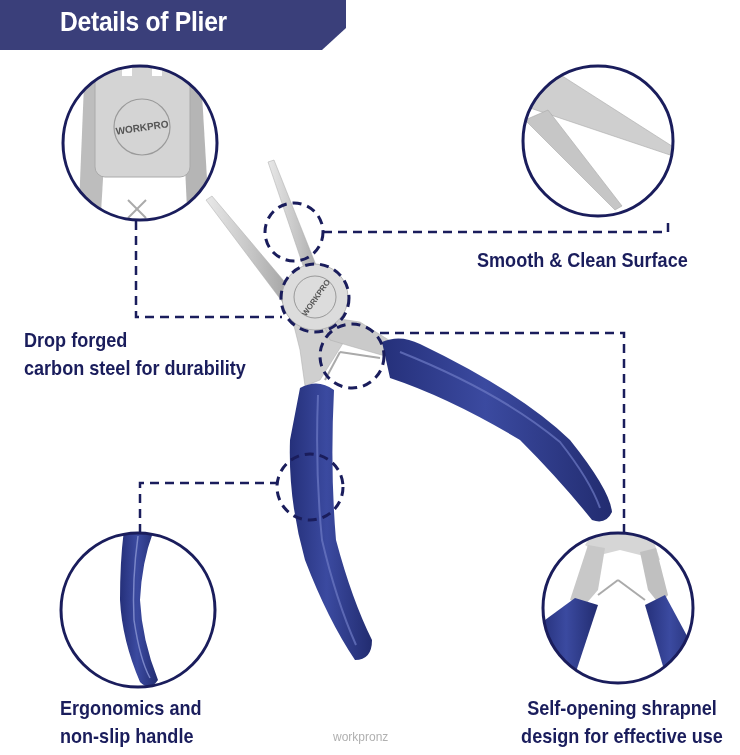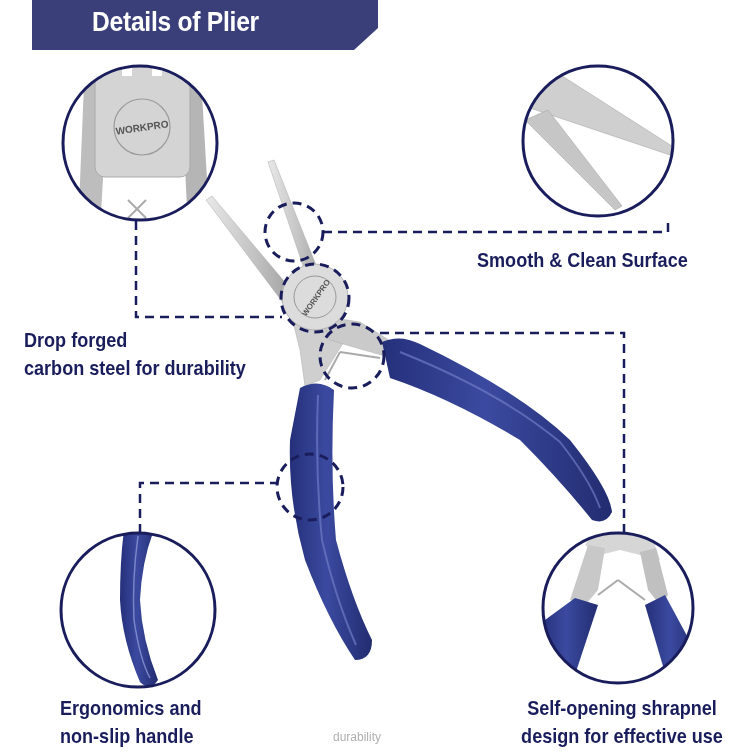--- a/index.html
+++ b/index.html
@@ -1,17 +1,17 @@
 <!DOCTYPE html>
 <html><head>
 <meta charset="utf-8">
 <style>
   html,body{margin:0;padding:0;background:#fff;}
   body{width:740px;height:755px;position:relative;overflow:hidden;font-family:"Liberation Sans","DejaVu Sans",sans-serif;}
-  .banner{position:absolute;left:0;top:0;width:346px;height:56px;margin-left:32px;}
+  .banner{position:absolute;left:0;top:0;width:346px;height:56px;}
   .banner svg{position:absolute;left:0;top:0;}
   .banner-title{position:absolute;left:60px;top:6px;font-size:28px;font-weight:bold;color:#fff;letter-spacing:-0.3px;transform:scaleX(0.88);transform-origin:left center;white-space:nowrap;}
   .label{position:absolute;color:#1a1d5c;font-weight:bold;font-size:21px;line-height:28px;white-space:nowrap;transform:scaleX(0.86);transform-origin:left center;}
   .label.center{text-align:center;transform-origin:center center;}
   .art{position:absolute;left:0;top:0;}
   .watermark{position:absolute;left:333px;top:730px;font-size:12px;color:#b0b0b0;}
 </style>
 </head>
 <body>
 
@@ -145,13 +145,13 @@
 <div class="label" style="left:60px;top:694px;">
   <div>Ergonomics and</div>
   <div>non-slip handle</div>
 </div>
 
 <div class="label center" style="left:472px;top:694px;width:300px;">
   <div>Self-opening shrapnel</div>
   <div>design for effective use</div>
 </div>
 
-<div class="watermark">durability</div>
+<div class="watermark">workpronz</div>
 
 </body></html>

